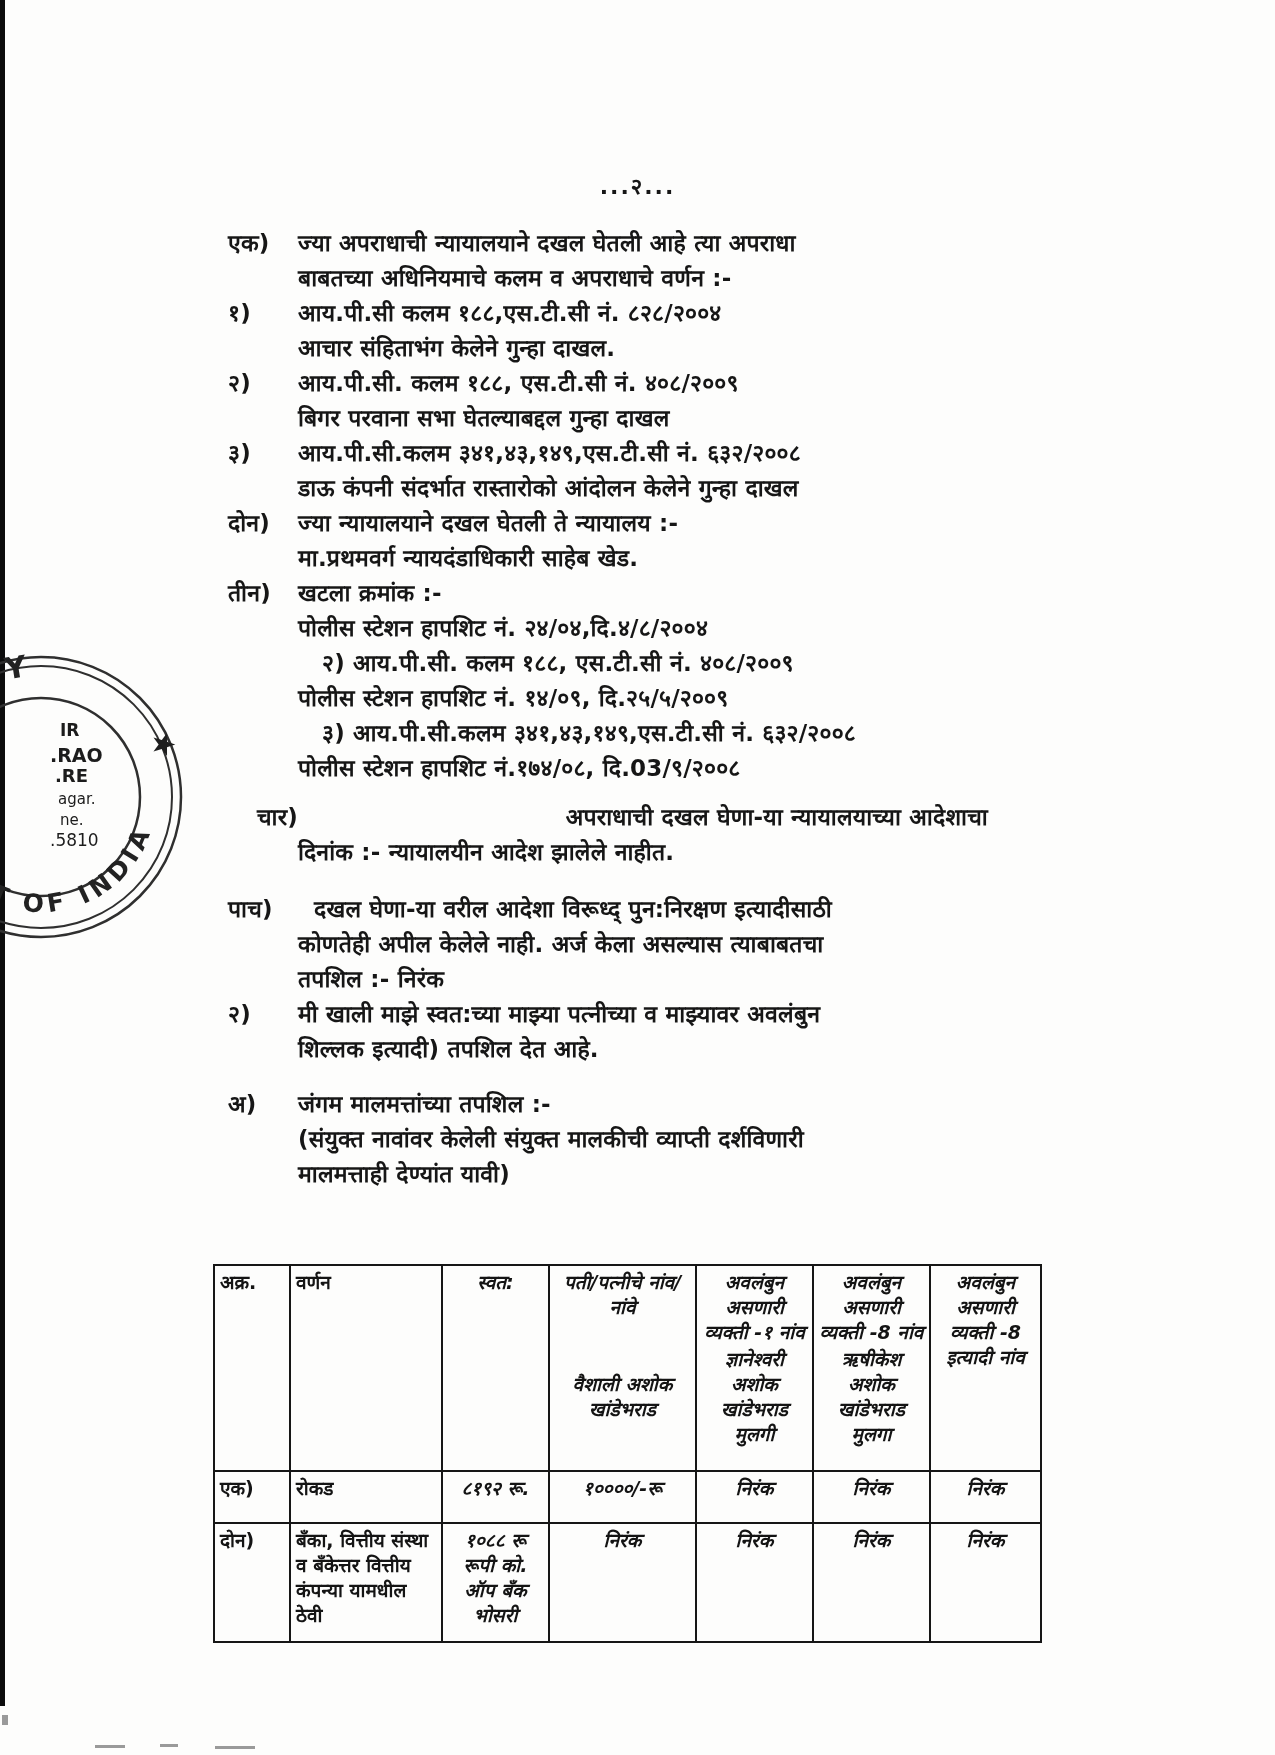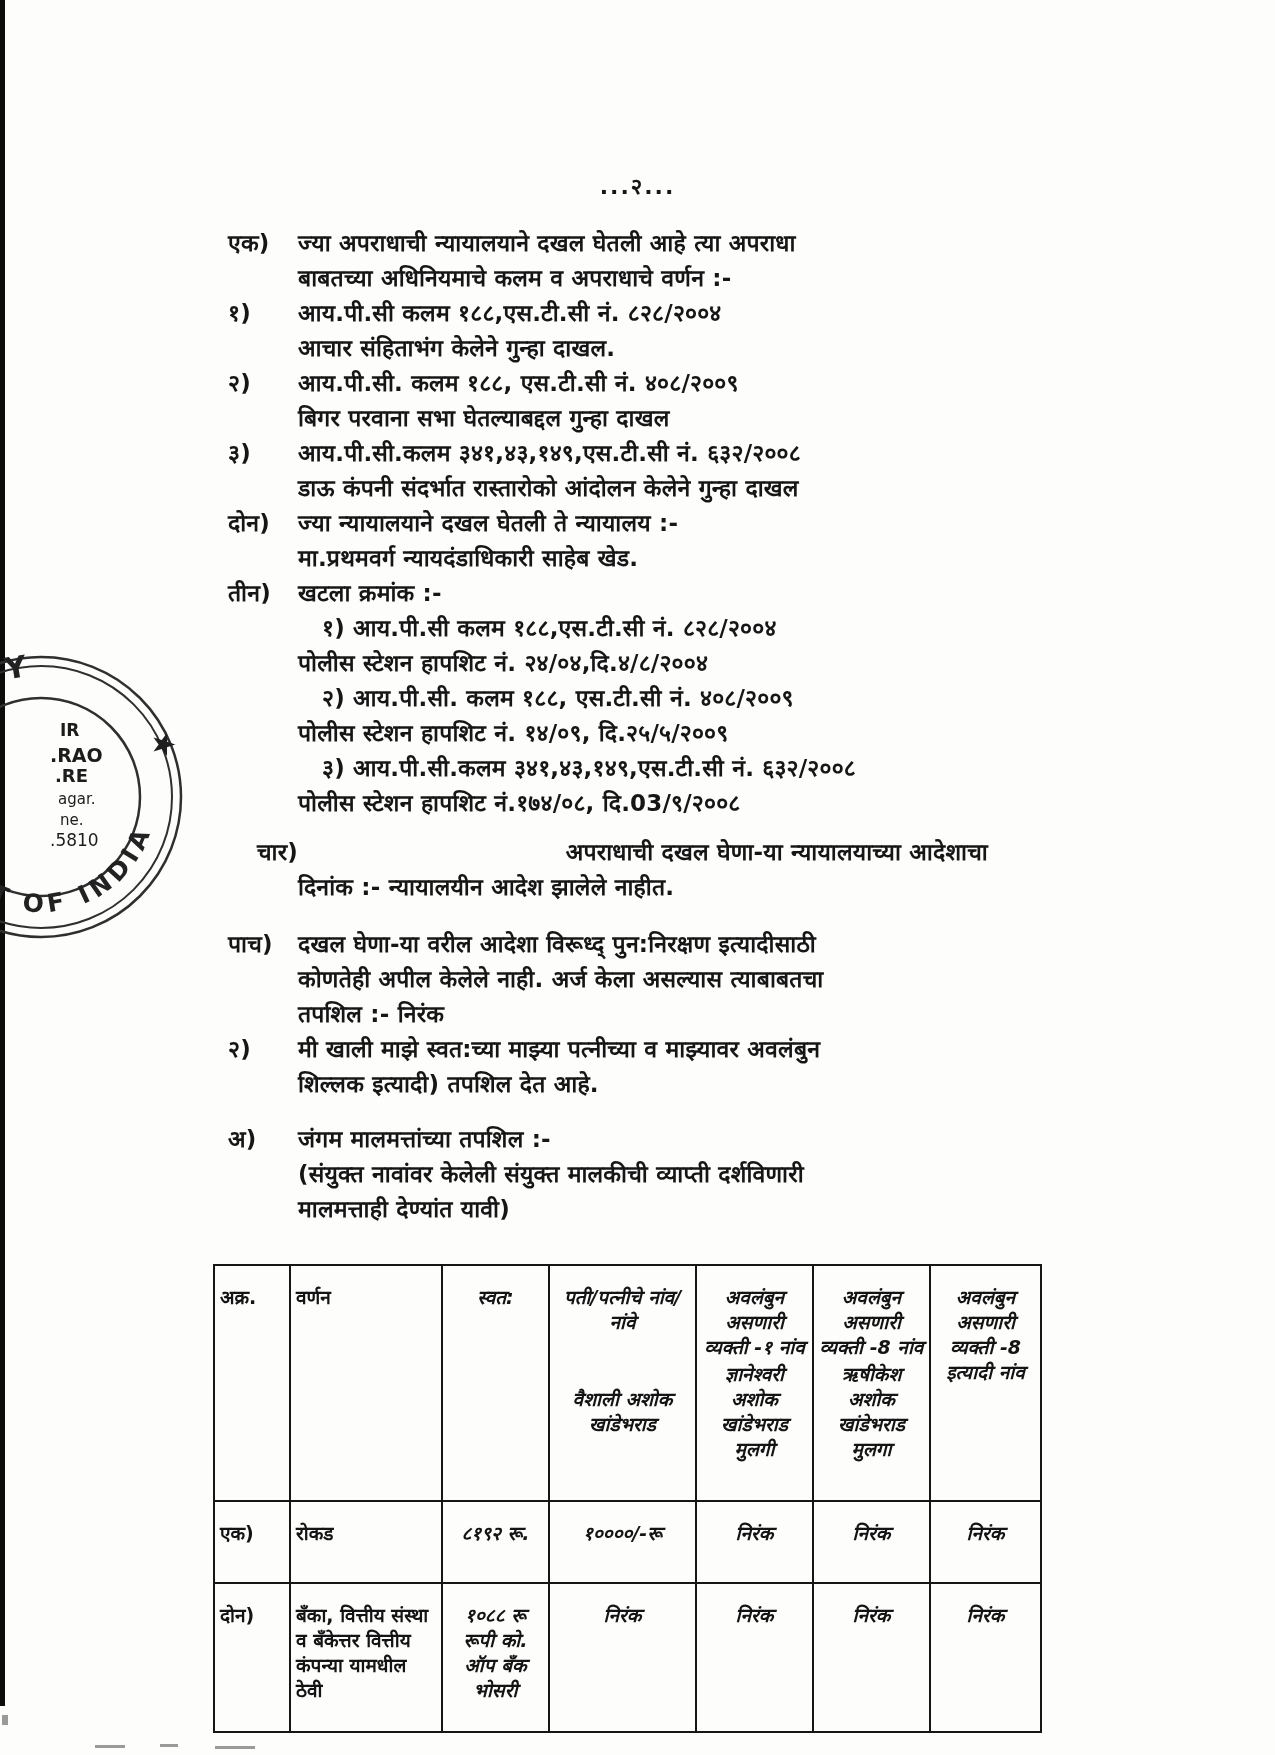--- a/index.html
+++ b/index.html
@@ -22,32 +22,32 @@
   }
   .pagenum{
     position:absolute;left:0;top:170px;width:1275px;
     text-align:center;font-size:22px;font-weight:700;letter-spacing:2px;
   }
   .line{display:flex;}
   .lbl{width:70px;flex:0 0 70px;}
   .txt{flex:1;}
   .txt.sub{padding-left:24px;}
   .gap-sm{margin-top:14px;text-align:right;}
-  .gap-md{margin-top:22px;}
+  .gap-md{margin-top:22px;gap:16px;}
   .gap-lg{margin-top:20px;}
   
   .asset-table{
     position:absolute;left:213px;top:1264px;width:743px;
     border-collapse:collapse;table-layout:fixed;
     font-size:19px;font-weight:700;color:#141414;
   }
   .asset-table td{
     border:2px solid #161616;
     vertical-align:top;
-    padding:19px 5px;
+    padding:4px 5px;
     line-height:25px;
     overflow:hidden;
     margin-top:30px;
   }
   .asset-table td.c{text-align:center;font-style:italic;}
   .hdr-name{margin-top:2px;}
   .hdr-name.drop{margin-top:52px;}
   .hdr-title{text-align:left;}
   .hdr-title.c{text-align:center;}
   td.h-row{height:196px;}
@@ -135,24 +135,20 @@
     <div class="line">
         <span class="lbl"></span>
         <span class="txt">मा.प्रथमवर्ग न्यायदंडाधिकारी साहेब खेड.</span>
       </div>
     <div class="line">
         <span class="lbl">तीन)</span>
         <span class="txt">खटला क्रमांक :-</span>
       </div>
     <div class="line">
         <span class="lbl"></span>
-        <span class="txt sub">१) आय.पी.सी कलम १८८,एस.टी.सी नं. ८२८/२००४</span>
-      </div>
-    <div class="line">
-        <span class="lbl"></span>
         <span class="txt">पोलीस स्टेशन हापशिट नं. २४/०४,दि.४/८/२००४</span>
       </div>
     <div class="line">
         <span class="lbl"></span>
         <span class="txt sub">२) आय.पी.सी. कलम १८८, एस.टी.सी नं. ४०८/२००९</span>
       </div>
     <div class="line">
         <span class="lbl"></span>
         <span class="txt">पोलीस स्टेशन हापशिट नं. १४/०९, दि.२५/५/२००९</span>
       </div>

